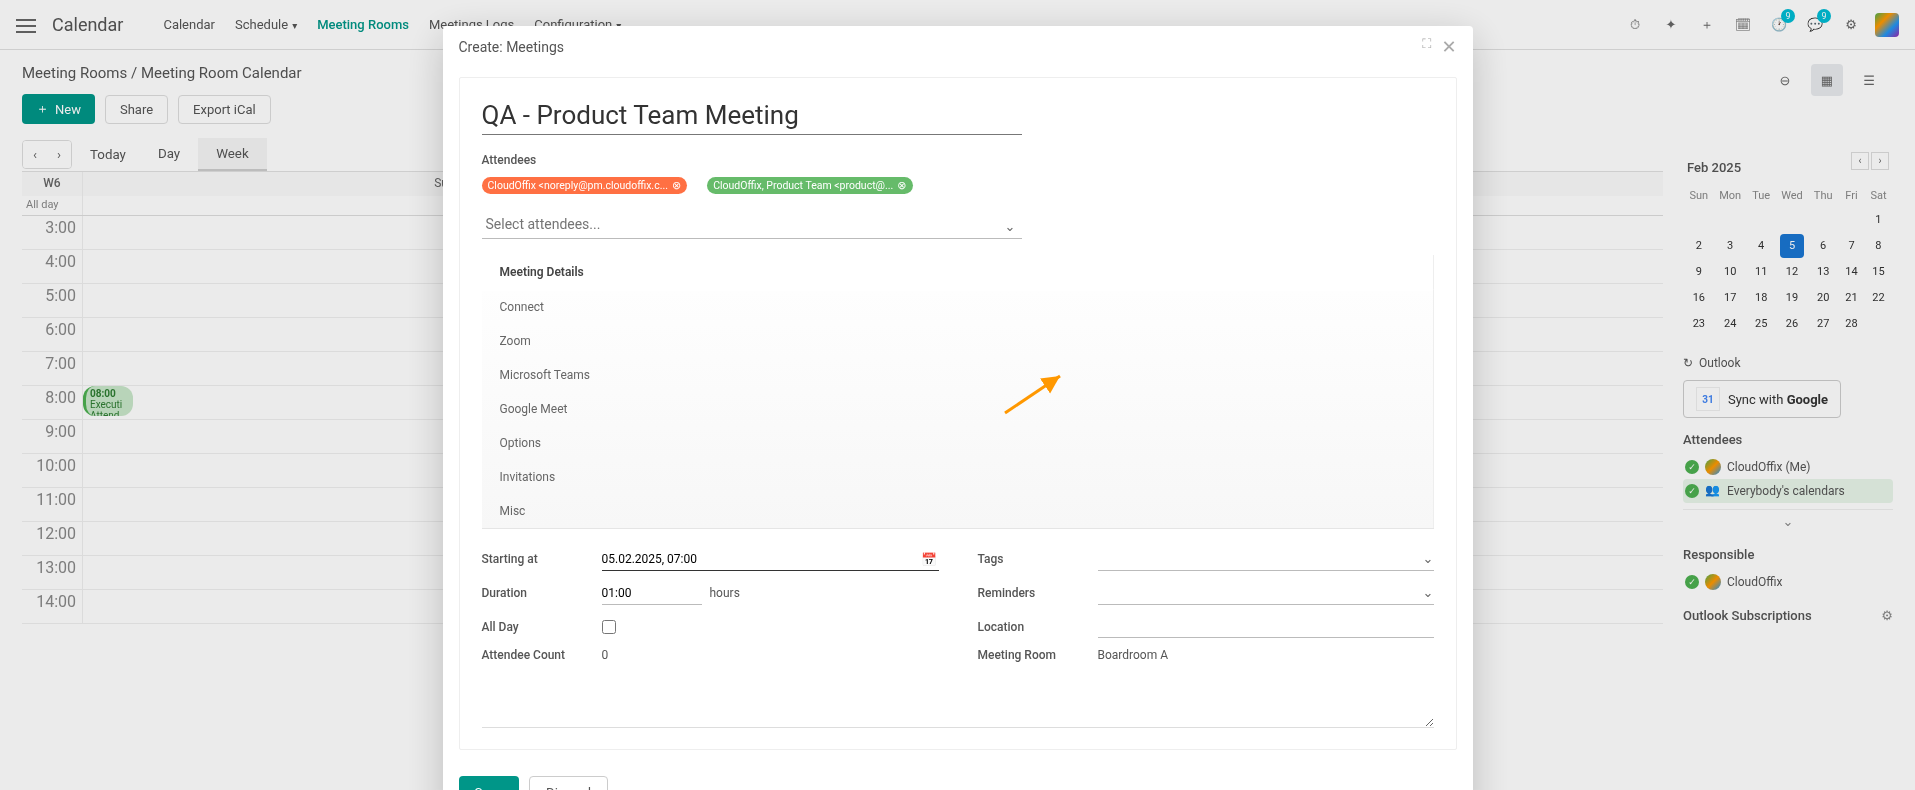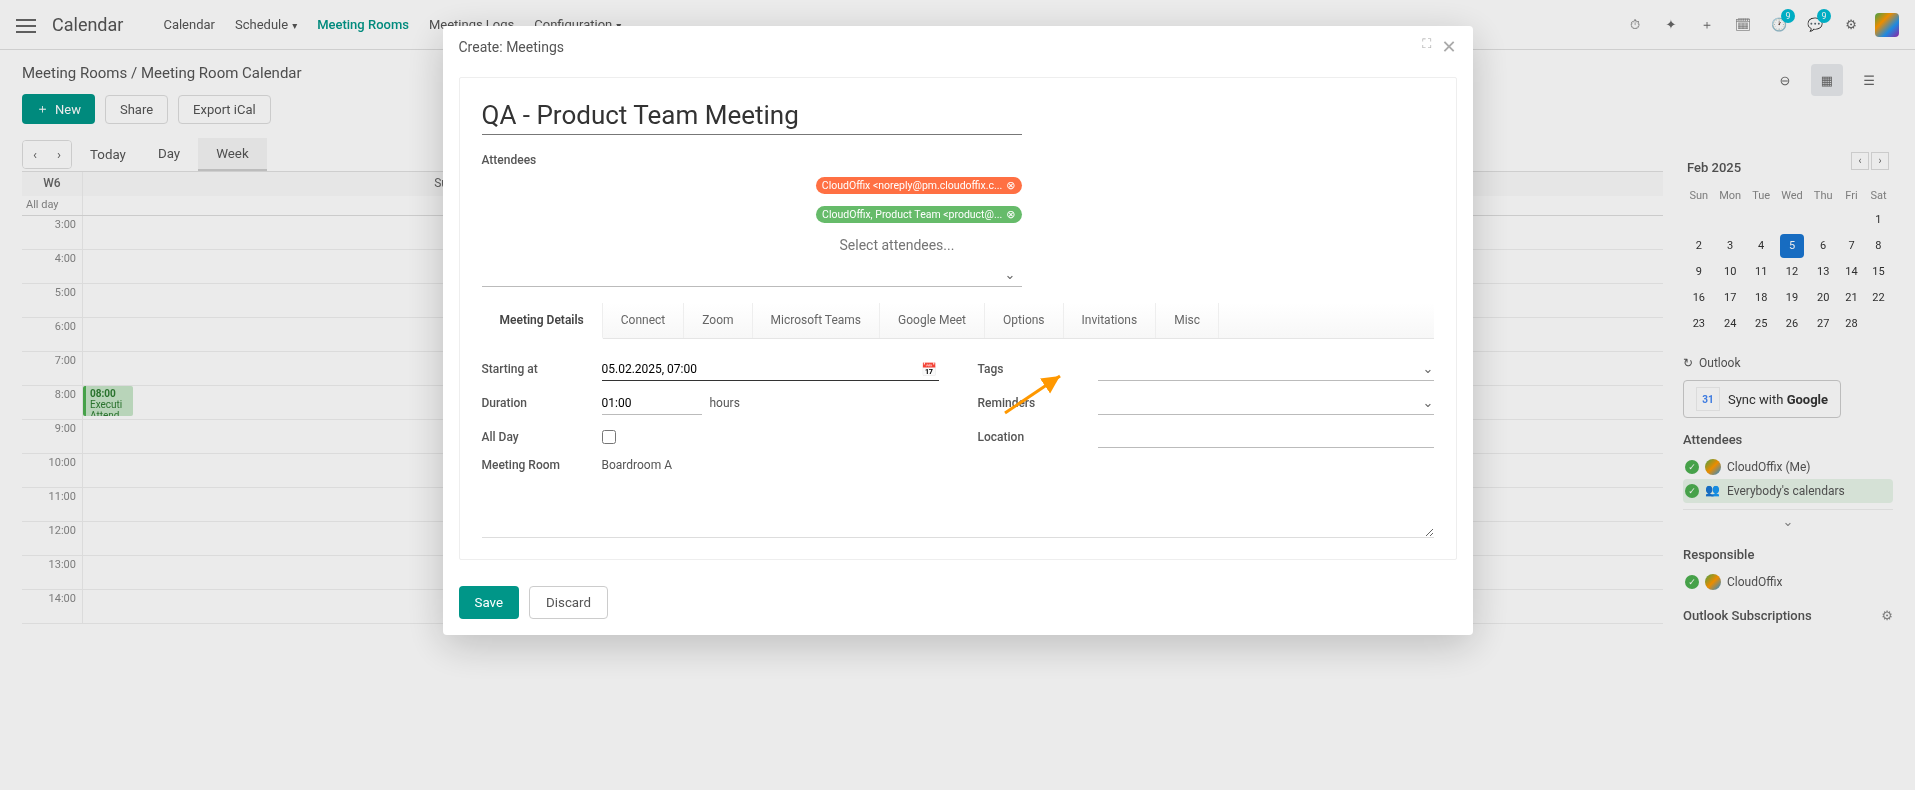--- a/index.html
+++ b/index.html
@@ -40,23 +40,23 @@
 .cal-tab { padding: 8px 18px; border: none; background: transparent; cursor: pointer; color: #555; border-bottom: 2px solid transparent; }
 .cal-tab.active { background: #f5f5f5; border-bottom-color: #ccc; }
 .cal-grid-header { display: flex; height: 24px; background: #fafafa; }
 .cal-week-num { width: 60px; text-align: center; padding: 4px; font-weight: 500; color: #666; font-size: 12px; }
 .cal-day-head { flex: 1; text-align: center; padding: 4px; font-size: 12px; color: #666; border-left: 1px solid #eee; }
 .cal-allday { display: flex; height: 20px; border-bottom: 1px solid #ddd; }
 .cal-allday-label { width: 60px; padding: 2px 4px; font-size: 11px; color: #888; }
 .cal-allday-cell { flex: 1; border-left: 1px solid #eee; }
 .cal-time-grid { height: calc(100% - 44px); overflow-y: auto; position: relative; }
 .cal-row { display: flex; height: 34px; border-bottom: 1px solid #eee; }
-.cal-time-label { width: 60px; text-align: right; padding: 2px 6px; font-size: 11px; color: #888; }
+.cal-time-label { width: 60px; text-align: right; padding: 2px 6px; font-size: 16px; color: #888; }
 .cal-cell { flex: 1; border-left: 1px solid #eee; position: relative; }
-.cal-event { position: absolute; background: #c8e6c9; border-left: 3px solid #4caf50; padding: 2px 4px; font-size: 10px; color: #2e7d32; overflow: hidden; border-radius: 2px; }
+.cal-event { position: absolute; background: #c8e6c9; border-left: 3px solid #4caf50; padding: 2px 4px; font-size: 10px; color: #2e7d32; overflow: hidden; border-radius: 12px; }
 
 
 .cal-side { width: 210px; margin-left: 20px; }
 .mini-cal-header { display: flex; align-items: center; justify-content: space-between; padding: 8px 4px; }
 .mini-cal-title { font-weight: 500; color: #555; margin-top: 14px; }
 .mini-nav { display: flex; gap: 2px; }
 .mini-nav-btn { width: 18px; height: 18px; border: 1px solid #ddd; background: #fff; cursor: pointer; font-size: 10px; color: #666; }
 .mini-cal { width: 100%; }
 .mini-cal th { font-size: 11px; color: #888; font-weight: 400; padding: 4px; }
 .mini-cal td { text-align: center; font-size: 11px; padding: 0; }
@@ -76,29 +76,29 @@
 
 .modal-backdrop { position: fixed; inset: 0; background: rgba(0,0,0,0.08); display: flex; justify-content: center; align-items: flex-start; padding-top: 26px; }
 .modal { width: 1030px; background: #fff; border-radius: 4px; box-shadow: 0 10px 40px rgba(0,0,0,0.2); }
 .modal-head { display: flex; align-items: center; padding: 10px 16px; }
 .modal-title { color: #555; font-size: 14px; }
 .modal-head-actions { margin-left: auto; display: flex; gap: 10px; }
 .modal-body { padding: 10px 16px; }
 .form-card { border: 1px solid #eee; border-radius: 2px; padding: 18px 22px; }
 .form-label { font-size: 12px; font-weight: 500; color: #555; margin-bottom: 8px; display: block; }
 .subject-input { width: 540px; font-size: 26px; border: none; border-bottom: 1px solid #777; padding: 4px 0; margin-bottom: 18px; color: #333; }
-.attendees-row { width: 540px; border-bottom: 1px solid #bbb; display: flex; align-items: flex-end; gap: 12px; padding: 2px 0 4px 0; flex-wrap: wrap; flex-direction: column; }
+.attendees-row { width: 540px; border-bottom: 1px solid #bbb; display: flex; align-items: flex-end; gap: 20px; padding: 2px 0 4px 0; flex-wrap: wrap; }
 .attendee-chip { display: inline-flex; align-items: center; gap: 4px; color: #fff; border-radius: 10px; padding: 2px 6px; font-size: 10.5px; }
 .attendee-chip.orange { background: #ff7043; }
 .attendee-chip.green { background: #66bb6a; }
 .chip-remove { cursor: pointer; font-size: 11px; }
 .attendee-input { border: none; flex: 1; font-size: 14px; color: #4c1d95; padding: 2px 4px; }
 .attendee-caret { color: #666; cursor: pointer; padding: 0 6px; }
 
-.modal-tabs { display: flex; border-bottom: 1px solid #e5e5e5; margin-top: 16px; background: linear-gradient(#fff,#f7f7f7); }
+.modal-tabs { display: flex; border-bottom: 1px solid #e5e5e5; margin-top: 16px; background: linear-gradient(#fff,#f7f7f7); flex-direction: column; }
 .modal-tab { padding: 10px 18px; font-size: 12px; color: #666; cursor: pointer; border-right: 1px solid #eee; }
 .modal-tab.active { font-weight: 600; color: #444; background: #fff; border-bottom: 2px solid #fff; margin-bottom: -1px; }
 
 .form-grid { display: grid; grid-template-columns: 1fr 1fr; gap: 10px 40px; padding: 18px 0; }
 .form-row { display: flex; align-items: center; }
 .form-row .label { width: 120px; font-size: 12px; font-weight: 500; color: #555; }
 .field-input { flex: 1; border: none; border-bottom: 1px solid #777; padding: 4px 0; font-size: 12px; }
 .duration-input { width: 100px; border: none; border-bottom: 1px solid #bbb; padding: 4px 0; font-size: 12px; margin-right: 8px; }
 .checkbox { width: 14px; height: 14px; }
 .static-val { font-size: 12px; color: #555; }
@@ -414,20 +414,24 @@
           </div>
           <div class="form-row">
             <div class="label">All Day</div>
             <input type="checkbox" class="checkbox" style="">
           </div>
           <div class="form-row">
             <div class="label">Location</div>
             <input class="field-input" style="border-bottom-color: rgb(187, 187, 187);">
           </div>
           <div class="form-row">
+            <div class="label">Attendee Count</div>
+            <span class="static-val">0</span>
+          </div>
+          <div class="form-row">
             <div class="label">Meeting Room</div>
             <span class="static-val">Boardroom A</span>
           </div>
         </div>
 
         <textarea class="desc-area" style=""></textarea>
 
         
         <div class="arrow-annot" style="top:290px; left:540px;">
           <svg viewBox="0 0 70 50">

